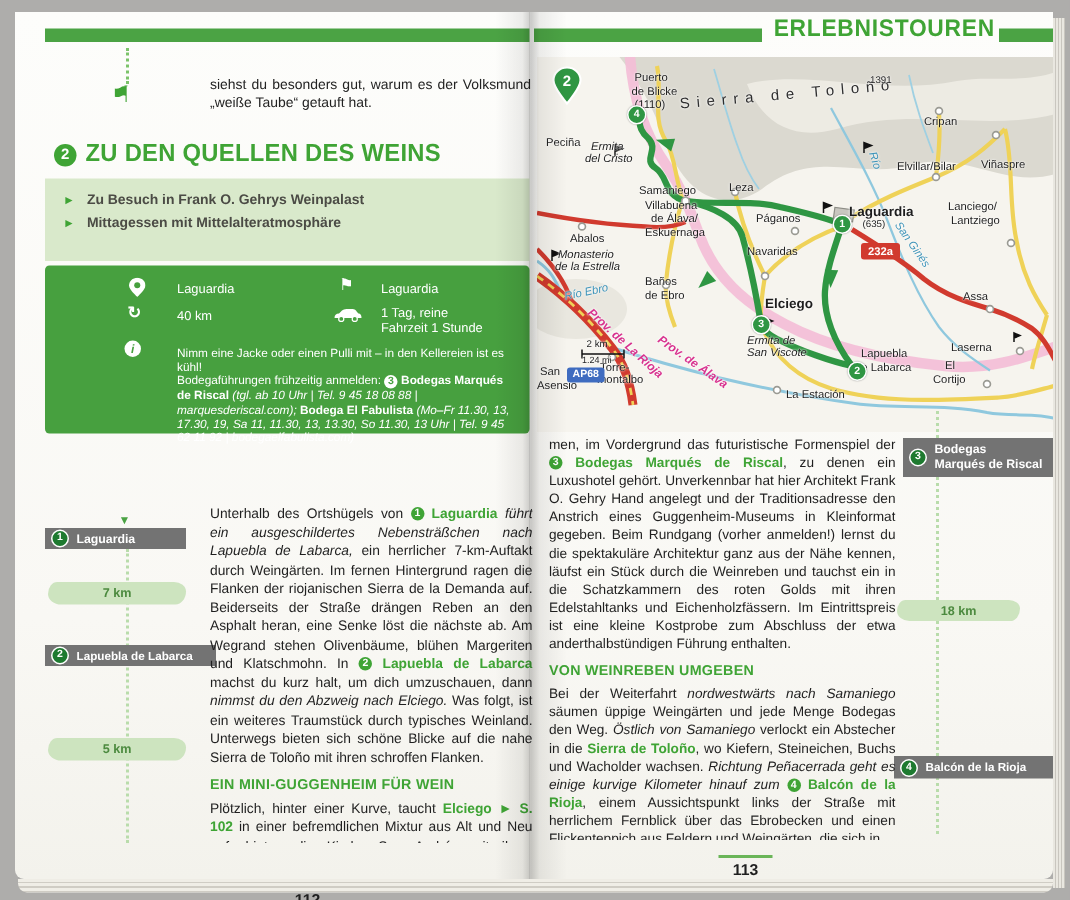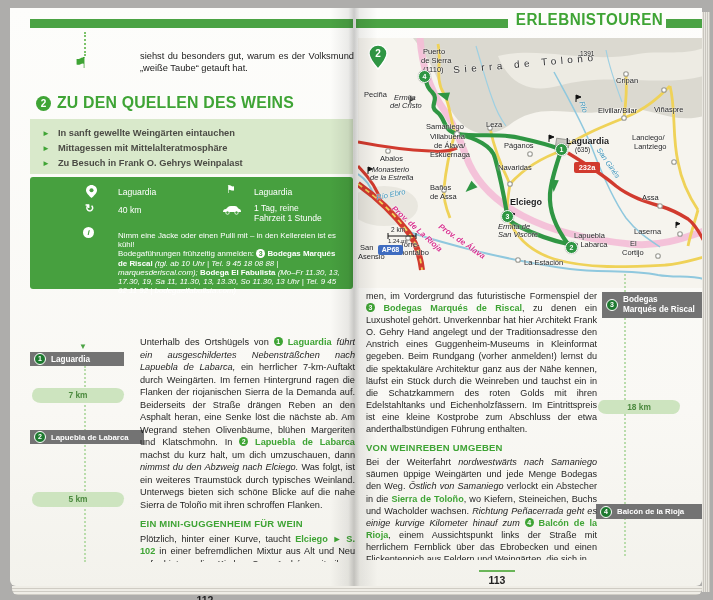--- a/index.html
+++ b/index.html
@@ -87,23 +87,22 @@
   <div id="hdrTitle">ERLEBNISTOUREN</div>
 
   <div id="flagLine"></div>
   <div id="flagTop">⚑</div>
   <div id="intro">siehst du besonders gut, warum es der Volksmund „weiße Taube“ getauft hat.</div>
 
   <div id="tourNum">2</div>
   <div id="tourTitle">ZU DEN QUELLEN DES WEINS</div>
 
   <div id="hlBox">
-    <div class="hlRow"><span class="bu">►</span><span>In sanft gewellte Weingärten eintauchen</span></div>
+    <div class="hlRow"><span class="bu">►</span><span>Zu Besuch in Frank O. Gehrys Weinpalast</span></div>
     <div class="hlRow"><span class="bu">►</span><span>Mittagessen mit Mittelalteratmosphäre</span></div>
-    <div class="hlRow"><span class="bu">►</span><span>Zu Besuch in Frank O. Gehrys Weinpalast</span></div>
   </div>
 
   <div id="factBox">
     <span class="fIc" style="left:56px;top:8px;">
       <svg width="11" height="13" viewBox="0 0 12 14">
           <path d="M6,0 C9.3,0 12,2.6 12,5.8 C12,9 6,14 6,14 C6,14 0,9 0,5.8 C0,2.6 2.7,0 6,0 Z" fill="#fff"></path>
           <circle cx="6" cy="5.6" r="2.2" fill="#47a03f"></circle>
         </svg>
     </span>
     <span class="fTx" style="left:88px;top:10px;">Laguardia</span>
@@ -228,21 +227,21 @@
       <g stroke="#111" stroke-width="1">
         <line x1="30" y1="198" x2="58" y2="198"></line>
           <line x1="30" y1="195" x2="30" y2="201"></line>
           <line x1="58" y1="195" x2="58" y2="201"></line>
       </g>
     </svg>
 
     <span class="ml range" style="left:95px;top:20px;transform:rotate(-5deg);">Sierra de Toloño</span>
     <span class="ml small" style="left:222px;top:12px;">1391</span>
     <span class="ml" style="left:65px;top:9px;">Puerto</span>
-    <span class="ml" style="left:63px;top:18px;">de Sierra</span>
+    <span class="ml" style="left:63px;top:18px;">de Blicke</span>
     <span class="ml" style="left:65px;top:27px;">(1110)</span>
     <span class="ml" style="left:6px;top:52px;">Peciña</span>
     <span class="ml it" style="left:36px;top:55px;">Ermita</span>
     <span class="ml it" style="left:32px;top:63px;">del Cristo</span>
     <span class="ml" style="left:22px;top:80px;margin-top:36px;">Abalos</span>
     <span class="ml" style="left:68px;top:84px;">Samaniego</span>
     <span class="ml" style="left:72px;top:94px;">Villabuena</span>
     <span class="ml" style="left:76px;top:103px;">de Álava/</span>
     <span class="ml" style="left:72px;top:112px;">Eskuernaga</span>
     <span class="ml" style="left:128px;top:82px;">Leza</span>
@@ -252,21 +251,21 @@
     <span class="ml bold" style="left:208px;top:98px;">Laguardia</span>
     <span class="ml small" style="left:217px;top:108px;">(635)</span>
     <span class="ml" style="left:146px;top:103px;">Páganos</span>
     <span class="ml" style="left:274px;top:95px;">Lanciego/</span>
     <span class="ml" style="left:276px;top:104px;">Lantziego</span>
     <span class="ml" style="left:140px;top:125px;">Navaridas</span>
     <span class="ml it" style="left:14px;top:127px;">Monasterio</span>
     <span class="ml it" style="left:12px;top:135px;">de la Estrella</span>
     <span class="ml blue" style="left:18px;top:152px;transform:rotate(-12deg);">Río Ebro</span>
     <span class="ml" style="left:72px;top:145px;">Baños</span>
-    <span class="ml" style="left:72px;top:154px;">de Assa</span>
+    <span class="ml" style="left:72px;top:154px;">de Ebro</span>
     <span class="ml mag" style="left:38px;top:166px;transform:rotate(42deg);transform-origin:left top;">Prov. de La Rioja</span>
     <span class="ml mag" style="left:84px;top:184px;transform:rotate(35deg);transform-origin:left top;">Prov. de Álava</span>
     <span class="ml bold" style="left:152px;top:159px;">Elciego</span>
     <span class="ml it" style="left:140px;top:184px;">Ermita de</span>
     <span class="ml it" style="left:140px;top:192px;">San Viscote</span>
     <span class="ml" style="left:284px;top:155px;">Assa</span>
     <span class="ml" style="left:276px;top:189px;">Laserna</span>
     <span class="ml" style="left:216px;top:193px;">Lapuebla</span>
     <span class="ml" style="left:212px;top:202px;">de Labarca</span>
     <span class="ml" style="left:272px;top:201px;">El</span>

